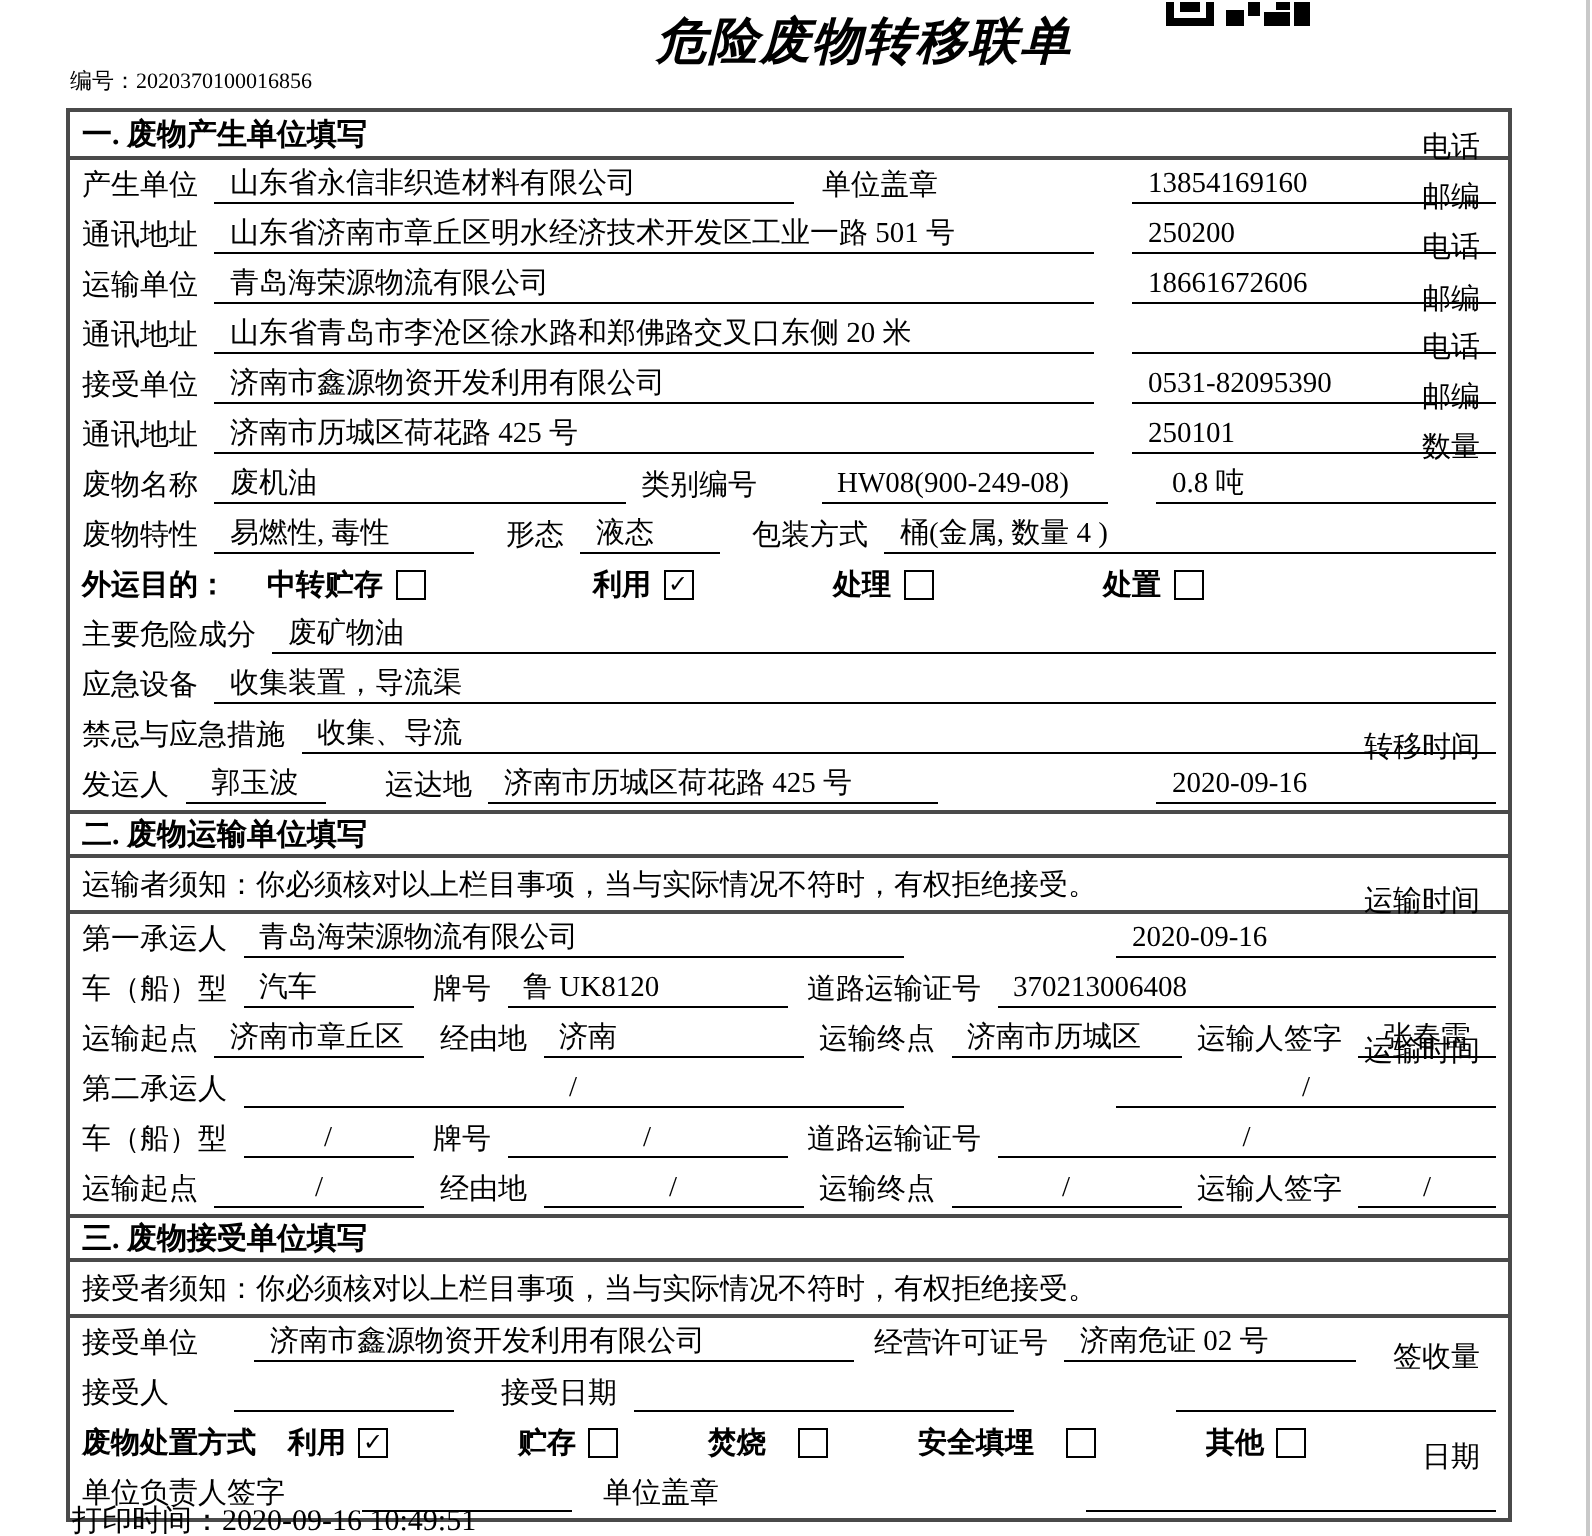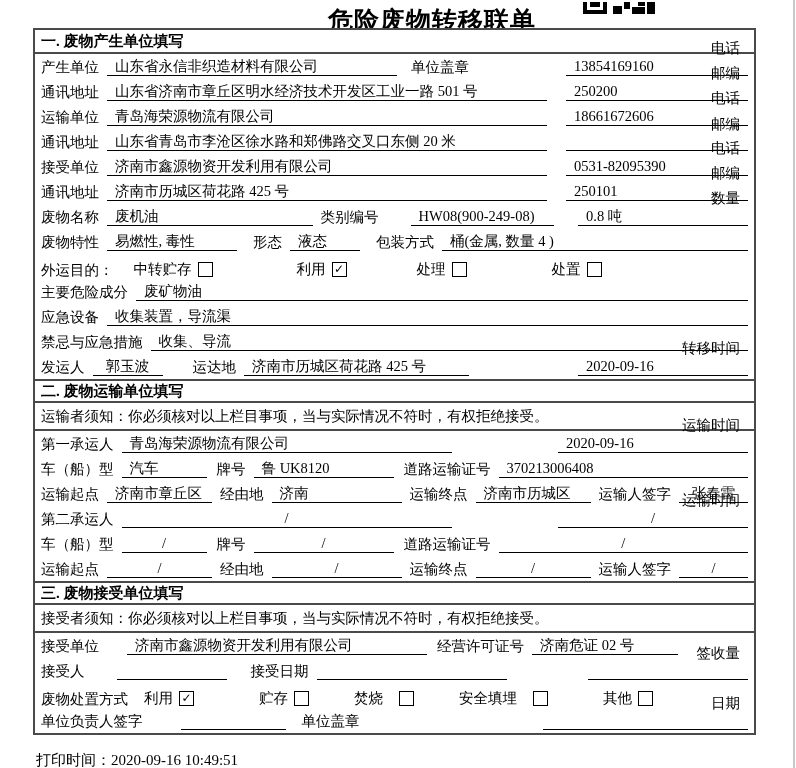--- a/index.html
+++ b/index.html
@@ -3,35 +3,35 @@
 <meta charset="utf-8">
 <style>
   html,body{margin:0;padding:0;}
   body{
     width:796px;height:768px;background:#ffffff;color:#000;
     font-family:"Liberation Serif","DejaVu Serif",serif;
     position:relative;overflow:hidden;
   }
   .page-edge{position:absolute;top:0;right:1px;width:2px;height:768px;background:#c9c9c9;}
   .serial{position:absolute;left:35px;top:13px;font-size:11px;white-space:nowrap;margin-top:20px;}
-  .doc-title{position:absolute;left:328px;top:4px;font-size:25px;font-weight:bold;letter-spacing:1px;white-space:nowrap;}
+  .doc-title{position:absolute;left:328px;top:4px;font-size:25px;font-weight:bold;letter-spacing:1px;white-space:nowrap;font-style:italic;}
   .qr{position:absolute;left:583px;top:0;}
   .form-box{
-    position:absolute;left:33px;top:28px;width:723px;
+    position:absolute;left:33px;top:54px;width:723px;
     border:2px solid #4a4a4a;box-sizing:border-box;background:#fff;
   }
   .sh{height:24px;display:flex;align-items:center;padding:0 6px;
       font-weight:bold;font-size:15px;box-sizing:border-box;
       border-top:2px solid #4a4a4a;border-bottom:2px solid #4a4a4a;}
   .sh.first{border-top:none;}
   .notice{height:28px;display:flex;align-items:center;padding:0 6px;
       font-size:14.5px;box-sizing:border-box;border-bottom:2px solid #4a4a4a;white-space:nowrap;}
   .r{display:flex;align-items:flex-end;height:25px;padding:0 6px 3px 6px;
      font-size:14.5px;box-sizing:border-box;white-space:nowrap;}
-  .r.center{padding-bottom:0;}
+  .r.center{align-items:center;padding-bottom:0;font-weight:bold;}
   .lbl{margin-right:8px;line-height:18px;}
   .u{border-bottom:1px solid #000;line-height:18px;min-height:18px;
      padding:0 2px 0 8px;box-sizing:border-box;overflow:hidden;}
   .uc{text-align:center;padding:0 2px;}
   .uf{flex:1;}
   .grp{display:flex;align-items:flex-end;}
   .mla{margin-left:auto;flex-direction:column;}
   .mr70{margin-right:70px;}
   .ml8{margin-left:8px;}.ml10{margin-left:10px;}.ml12{margin-left:12px;}
   .ml14{margin-left:14px;}.ml16{margin-left:16px;}.ml20{margin-left:20px;}

